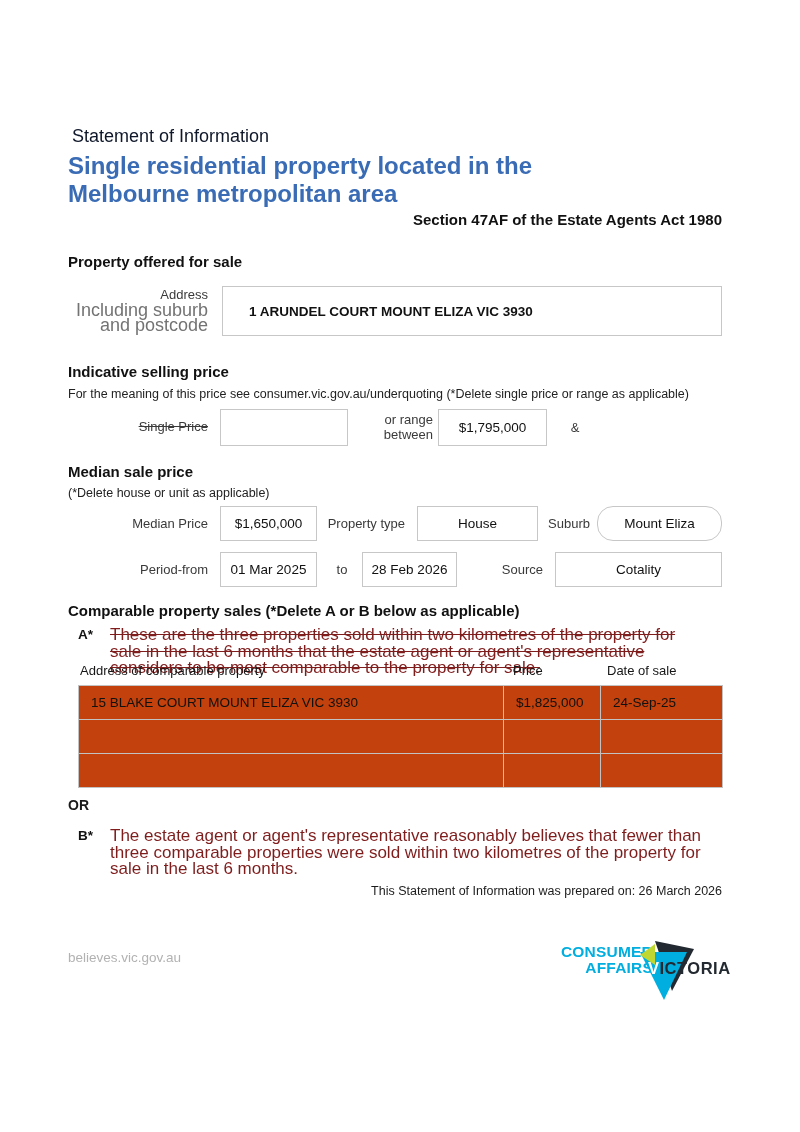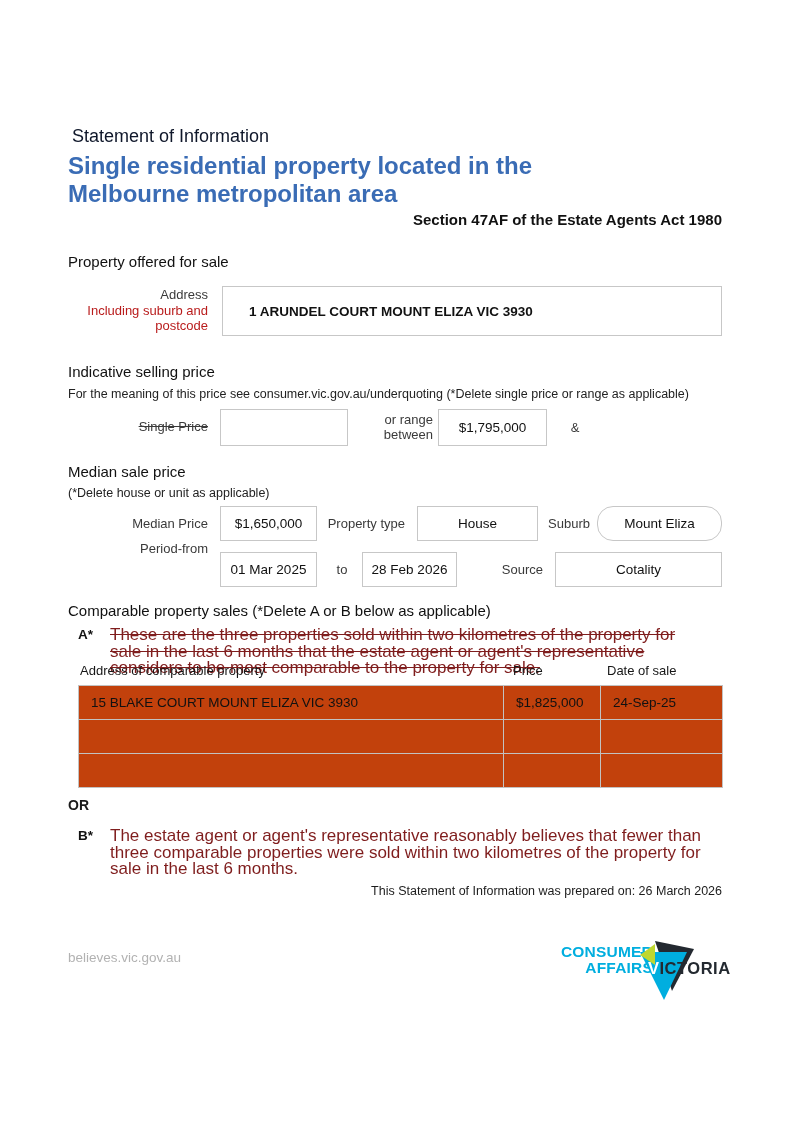--- a/index.html
+++ b/index.html
@@ -20,40 +20,40 @@
     position: absolute; left: 68px; top: 152px;
     max-width: 588px;
     font-size: 24px; line-height: 28px; font-weight: 700; color: #3a6cb5;
   }
   .section-ref {
     position: absolute; right: 78px; top: 211px;
     font-size: 15px; font-weight: 700; color: #111;
   }
   .h2 {
     position: absolute; left: 68px;
-    font-size: 15px; font-weight: 400; color: #111; text-align: center;
+    font-size: 15px; font-weight: 700; color: #111; text-align: center;
   }
   .note {
     position: absolute; left: 68px;
     font-size: 12.5px; color: #222;
   }
   .lbl {
     position: absolute;
     font-size: 13px; color: #3a3a3a; text-align: right;
   }
   .field {
     position: absolute;
     border: 1px solid #c7c7c7; background: #fff;
     font-size: 13.5px; color: #111;
     display: flex; align-items: center; justify-content: center;
     text-align: center;
   }
   .field.left-text { justify-content: flex-start; padding-left: 26px; text-align: left; font-weight: bold; }
   .strike { text-decoration: line-through; }
-  .label-sub { color: #b91c1c; font-size: 13px; line-height: 15px; margin-top: 1px; }
+  .label-sub { color: #737373; font-size: 18px; line-height: 15px; margin-top: 1px; }
   .option-label {
     position: absolute; left: 78px;
     font-size: 13.5px; font-weight: 700; color: #111;
   }
   .option-text {
     position: absolute; left: 110px; width: 592px;
     font-size: 17px; line-height: 16.5px; color: #7f1d1d;
   }
   .tbl-header { position: absolute; left: 78px; top: 663px; width: 644px; font-size: 13px; color: #161616; }
   .tbl-header .th-addr { position: absolute; left: 2px; }
@@ -137,21 +137,21 @@
   </div>
   <div class="lbl" style="left:325px; top:506px; width:80px; line-height:35px;">Property type</div>
   <div class="field" style="left:417px; top:506px; width:121px; height:35px;">
     <span>House</span>
   </div>
   <div class="lbl" style="left:546px; top:506px; width:44px; line-height:35px;">Suburb</div>
   <div class="field" style="left:597px; top:506px; width:125px; height:35px;border-radius:16px;">
     <span>Mount Eliza</span>
   </div>
 
-  <div class="lbl" style="left:68px; top:531px; width:140px; line-height:35px;text-align:right;">Period-from</div>
+  <div class="lbl" style="left:68px; top:552px; width:140px; line-height:35px;text-align:right;">Period-from</div>
   <div class="field" style="left:220px; top:552px; width:97px; height:35px;">
     <span>01 Mar 2025</span>
   </div>
   <div class="lbl" style="left:330px; top:552px; width:24px; line-height:35px; text-align:center;">to</div>
   <div class="field" style="left:362px; top:552px; width:95px; height:35px;">
     <span>28 Feb 2026</span>
   </div>
   <div class="lbl" style="left:455px; top:552px; width:88px; line-height:35px;">Source</div>
   <div class="field" style="left:555px; top:552px; width:167px; height:35px;">
     <span>Cotality</span>

